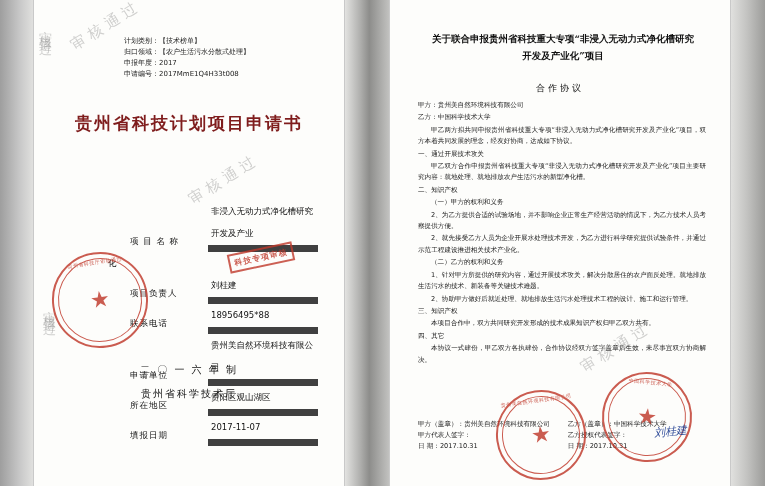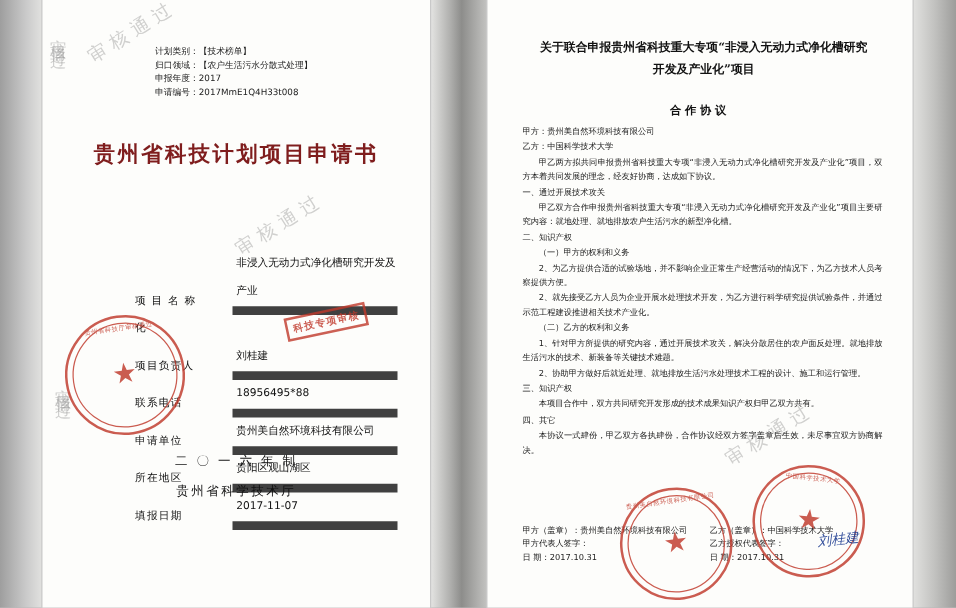--- a/index.html
+++ b/index.html
@@ -27,30 +27,30 @@
   
   .meta{position:absolute;left:48px;top:36px;font-size:7px;line-height:11px;color:#222;}
   .meta div{white-space:nowrap;padding-left:42px;}
   .title-cn{
     position:absolute;left:0;right:0;top:112px;text-align:center;
     font-family:"DejaVu Serif","Liberation Serif",serif;
     font-size:17px;font-weight:bold;letter-spacing:2px;color:#7f1d1d;
   }
   .fields{position:absolute;left:74px;top:200px;width:210px;font-size:8.5px;color:#111;line-height:22px;}
   .frow{display:flex;align-items:flex-end;}
-  .flabel{width:78px;text-align:justify;letter-spacing:1px;white-space:nowrap;}
+  .flabel{width:78px;text-align:justify;letter-spacing:1px;white-space:nowrap;margin-left:22px;}
   .fvalue{flex:1;border-bottom:7px solid #404040;padding-left:3px;padding-bottom:1px;min-height:12px;}
   .fwrap{font-size:8.5px;line-height:22px;}
   .issuer{position:absolute;left:0;right:0;top:358px;text-align:center;font-size:10px;letter-spacing:2px;color:#111;line-height:24px;}
 
   
   .r-title{position:absolute;left:26px;right:20px;top:30px;text-align:center;
     font-family:"DejaVu Serif","Liberation Serif",serif;
     font-size:9.5px;font-weight:bold;line-height:17px;color:#111;}
-  .r-sub{position:absolute;left:0;right:0;top:82px;text-align:center;font-size:9px;font-weight:bold;letter-spacing:3px;color:#111;}
+  .r-sub{position:absolute;left:0;right:0;top:82px;text-align:center;font-size:9px;font-weight:normal;letter-spacing:3px;color:#111;}
   .r-body{position:absolute;left:28px;right:24px;top:100px;font-size:6.6px;line-height:11.4px;color:#1b1b1b;text-align:justify;}
   .r-body p{margin:0 0 1px 0;}
   .r-body p.ind{text-indent:13px;}
   .sign{position:absolute;left:28px;right:24px;bottom:34px;font-size:6.6px;line-height:11px;color:#1b1b1b;}
   .sign .row{display:flex;justify-content:space-between;}
   .sign .col{width:48%;}
 
   
   .stamp{position:absolute;border-radius:50%;border:2.2px solid #c0392b;
     color:#c0392b;display:flex;align-items:center;justify-content:center;

